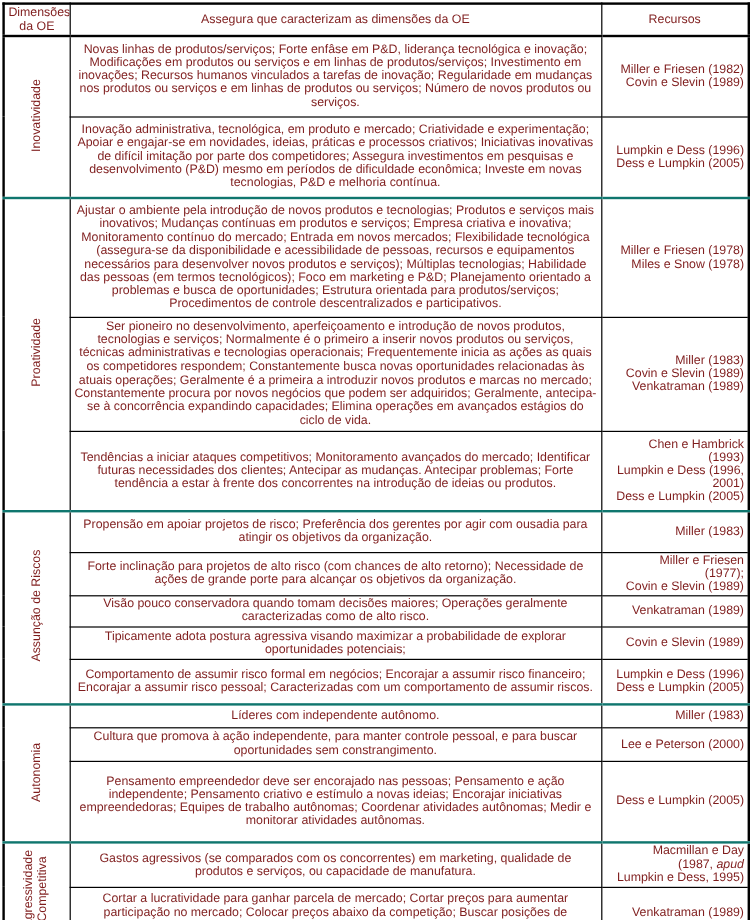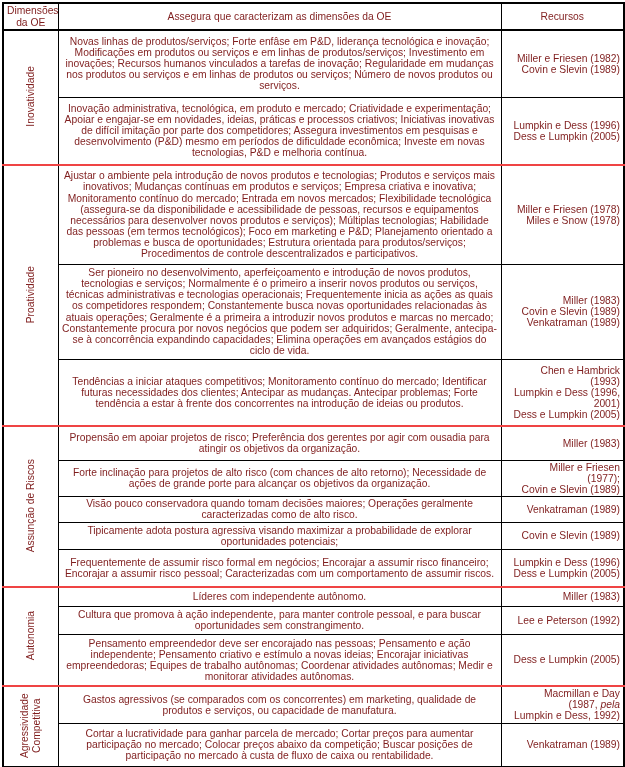--- a/index.html
+++ b/index.html
@@ -19,21 +19,21 @@
   }
   td, th {
     border:1px solid #000;
     padding:1px 3px;
     text-align:center;
     vertical-align:middle;
     overflow:hidden;
     font-weight:normal;
   }
   thead th { border-bottom:2px solid #000; }
-  tr.sec-start > td { border-top:2px solid #ef4444; }
+  tr.sec-start > td { border-top:2px solid #0f766e; }
   td.dim { padding:1px 1px; }
   .vlabel {
     writing-mode:vertical-rl;
     transform:rotate(180deg);
     display:inline-block;
     white-space:normal;
     line-height:11.5px;
   }
   .vlabel.wrap2 { height:72px; }
   .authors .al { text-align:right; }
@@ -83,21 +83,21 @@
       </tr>
       <tr style="height:95px">
         <td class="elements">Ser pioneiro no desenvolvimento, aperfeiçoamento e introdução de novos produtos, tecnologias e serviços; Normalmente é o primeiro a inserir novos produtos ou serviços, técnicas administrativas e tecnologias operacionais; Frequentemente inicia as ações as quais os competidores respondem; Constantemente busca novas oportunidades relacionadas às atuais operações; Geralmente é a primeira a introduzir novos produtos e marcas no mercado; Constantemente procura por novos negócios que podem ser adquiridos; Geralmente, antecipa-se à concorrência expandindo capacidades; Elimina operações em avançados estágios do ciclo de vida.</td>
         <td class="authors">
           <div class="al">Miller (1983)</div>
           <div class="al">Covin e Slevin (1989)</div>
           <div class="al">Venkatraman (1989)</div>
         </td>
       </tr>
       <tr style="height:67px">
-        <td class="elements">Tendências a iniciar ataques competitivos; Monitoramento contínuo do mercado; Identificar futuras necessidades dos clientes; Antecipar as mudanças. Antecipar problemas; Forte tendência a estar à frente dos concorrentes na introdução de ideias ou produtos.</td>
+        <td class="elements">Tendências a iniciar ataques competitivos; Monitoramento avançados do mercado; Identificar futuras necessidades dos clientes; Antecipar as mudanças. Antecipar problemas; Forte tendência a estar à frente dos concorrentes na introdução de ideias ou produtos.</td>
         <td class="authors">
           <div class="al">Chen e Hambrick</div>
           <div class="al">(1993)</div>
           <div class="al">Lumpkin e Dess (1996,</div>
           <div class="al">2001)</div>
           <div class="al">Dess e Lumpkin (2005)</div>
         </td>
       </tr>
 
       <tr class="sec-start" style="height:34px">
@@ -121,54 +121,54 @@
           <div class="al">Venkatraman (1989)</div>
         </td>
       </tr>
       <tr style="height:27px">
         <td class="elements">Tipicamente adota postura agressiva visando maximizar a probabilidade de explorar oportunidades potenciais;</td>
         <td class="authors">
           <div class="al">Covin e Slevin (1989)</div>
         </td>
       </tr>
       <tr style="height:38px">
-        <td class="elements">Frequentemente de assumir risco formal em negócios; Encorajar a assumir risco financeiro; Encorajar a assumir risco pessoal; Caracterizadas com um comportamento de assumir riscos.</td>
+        <td class="elements">Comportamento de assumir risco formal em negócios; Encorajar a assumir risco financeiro; Encorajar a assumir risco pessoal; Caracterizadas com um comportamento de assumir riscos.</td>
         <td class="authors">
           <div class="al">Lumpkin e Dess (1996)</div>
           <div class="al">Dess e Lumpkin (2005)</div>
         </td>
       </tr>
 
       <tr class="sec-start" style="height:19px">
         <td class="dim" rowspan="3"><span class="vlabel">Autonomia</span></td>
         <td class="elements">Líderes com independente autônomo.</td>
         <td class="authors">
           <div class="al">Miller (1983)</div>
         </td>
       </tr>
       <tr style="height:28px">
         <td class="elements">Cultura que promova à ação independente, para manter controle pessoal, e para buscar oportunidades sem constrangimento.</td>
         <td class="authors">
-          <div class="al">Lee e Peterson (1992)</div>
+          <div class="al">Lee e Peterson (2000)</div>
         </td>
       </tr>
-      <tr style="height:52px">
+      <tr style="height:68px">
         <td class="elements">Pensamento empreendedor deve ser encorajado nas pessoas; Pensamento e ação independente; Pensamento criativo e estímulo a novas ideias; Encorajar iniciativas empreendedoras; Equipes de trabalho autônomas; Coordenar atividades autônomas; Medir e monitorar atividades autônomas.</td>
         <td class="authors">
           <div class="al">Dess e Lumpkin (2005)</div>
         </td>
       </tr>
 
       <tr class="sec-start" style="height:36px">
         <td class="dim" rowspan="2"><span class="vlabel wrap2">Agressividade Competitiva</span></td>
         <td class="elements">Gastos agressivos (se comparados com os concorrentes) em marketing, qualidade de produtos e serviços, ou capacidade de manufatura.</td>
         <td class="authors">
           <div class="al">Macmillan e Day</div>
-          <div class="al"><span>(1987, </span><i>pela</i></div>
-          <div class="al">Lumpkin e Dess, 1992)</div>
+          <div class="al"><span>(1987, </span><i>apud</i></div>
+          <div class="al">Lumpkin e Dess, 1995)</div>
         </td>
       </tr>
       <tr style="height:44px">
         <td class="elements">Cortar a lucratividade para ganhar parcela de mercado; Cortar preços para aumentar participação no mercado; Colocar preços abaixo da competição; Buscar posições de participação no mercado à custa de fluxo de caixa ou rentabilidade.</td>
         <td class="authors">
           <div class="al">Venkatraman (1989)</div>
         </td>
       </tr>
     </tbody>
   </table>

